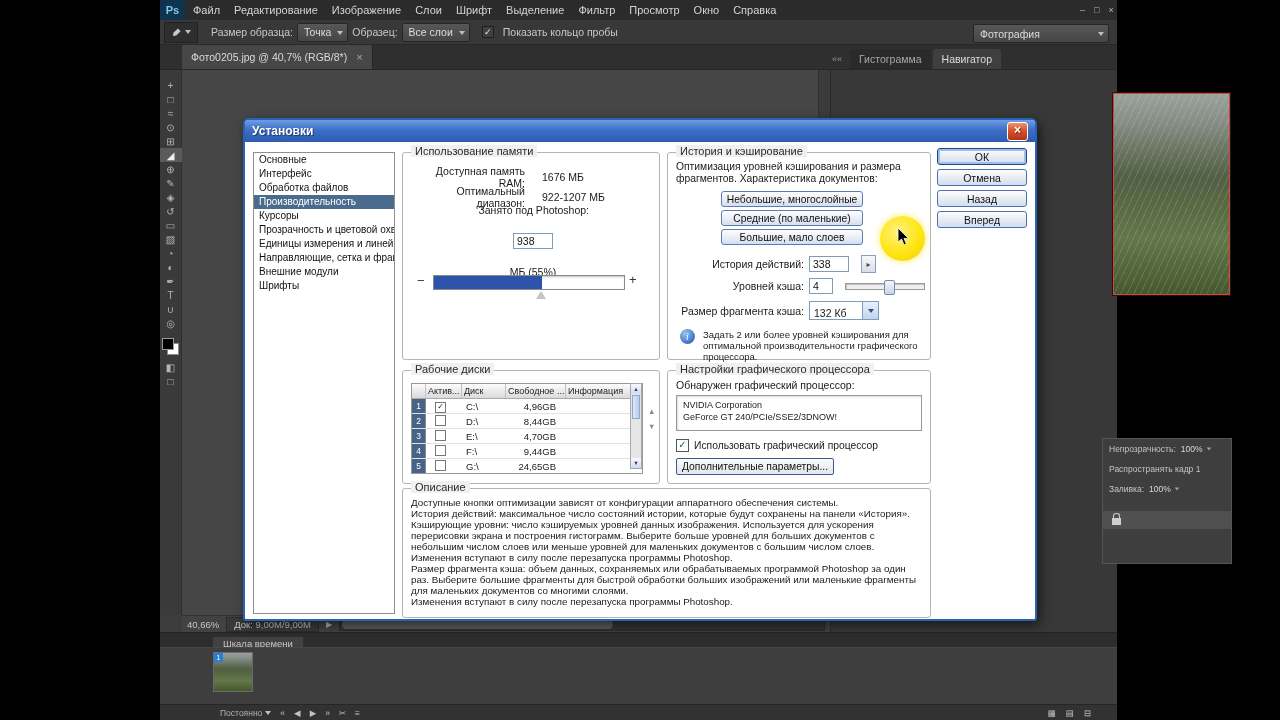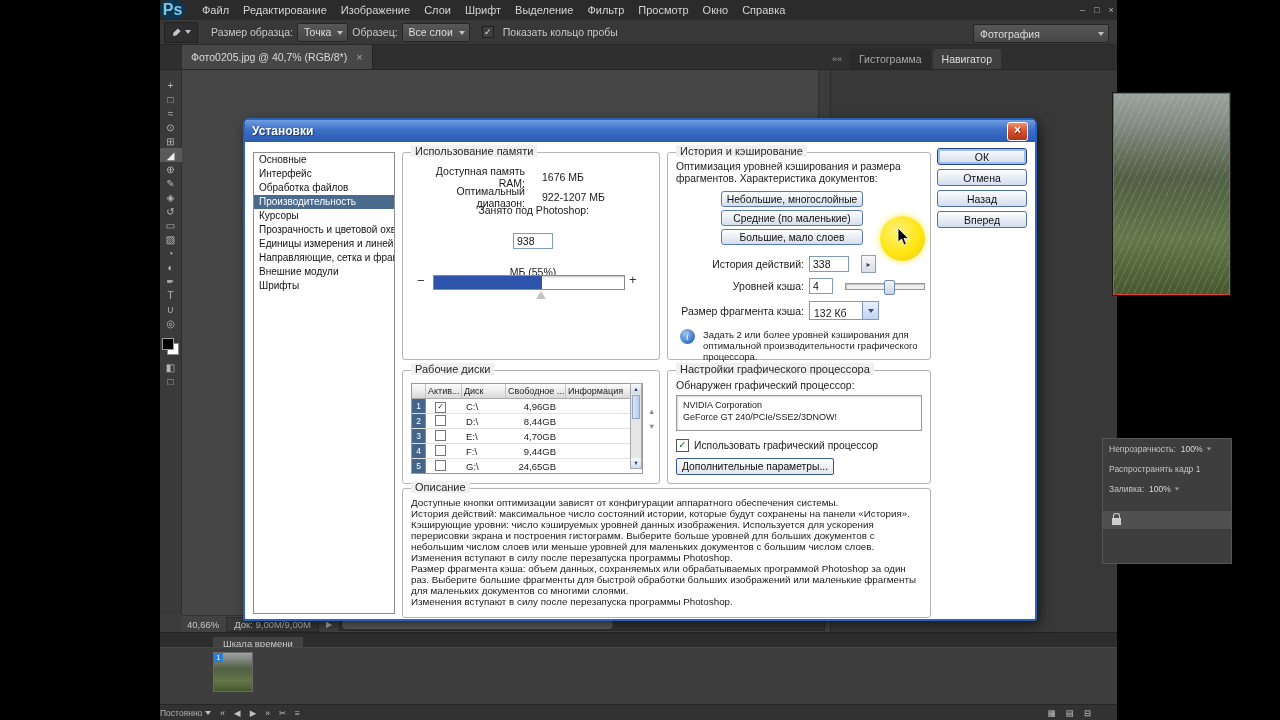--- a/index.html
+++ b/index.html
@@ -3,21 +3,21 @@
 <meta charset="utf-8">
 <style>
   html,body{margin:0;padding:0;}
   body{width:1280px;height:720px;background:#000;font-family:"Liberation Sans",sans-serif;position:relative;overflow:hidden;}
   #stage{position:absolute;inset:0;overflow:hidden;}
 
   
   .app{position:absolute;left:160px;top:0;width:957px;height:720px;background:#3c3c3c;}
 
   .menubar{position:relative;height:20px;background:#2b2b2b;border-bottom:1px solid #1c1c1c;display:flex;align-items:center;color:#d4d4d4;font-size:11px;}
-  .ps-logo{width:25px;height:20px;background:#0f344d;color:#7ec6ea;font-weight:bold;font-size:16px;display:flex;align-items:center;justify-content:center;margin-right:10px;border-radius:9px;}
+  .ps-logo{width:25px;height:20px;background:#0f344d;color:#7ec6ea;font-weight:bold;font-size:11px;display:flex;align-items:center;justify-content:center;margin-right:1px;}
   .menu-item{padding:0 7px;line-height:20px;white-space:nowrap;}
   .win-controls{position:absolute;left:920px;top:0;height:20px;display:flex;align-items:center;gap:9px;color:#b8b8b8;font-size:9px;}
   .win-controls span{cursor:default;}
 
   .optionsbar{position:absolute;top:20px;left:0;width:100%;height:25px;background:#383838;border-bottom:1px solid #282828;display:flex;align-items:center;font-size:10.5px;color:#c8c8c8;padding-left:4px;box-sizing:border-box;}
   .tool-chip{width:32px;height:19px;background:#2e2e2e;border:1px solid #222;display:flex;align-items:center;justify-content:center;gap:3px;margin-right:9px;}
   .opt-label{margin:0 4px;white-space:nowrap;}
   .opt-select{position:relative;height:17px;background:linear-gradient(#575757,#464646);border:1px solid #262626;border-radius:2px;color:#ddd;padding:0 16px 0 6px;display:flex;align-items:center;white-space:nowrap;}
   .caret{width:0;height:0;border-left:3px solid transparent;border-right:3px solid transparent;border-top:4px solid #c0c0c0;display:inline-block;}
   .opt-select .caret{position:absolute;right:4px;top:7px;}
@@ -53,21 +53,21 @@
   .dock{position:absolute;left:670px;top:70px;width:287px;height:562px;background:#383838;border-left:1px solid #2b2b2b;box-sizing:border-box;}
 
   .timeline{position:absolute;left:0;top:632px;width:100%;height:88px;background:#3a3a3a;border-top:1px solid #232323;box-sizing:border-box;}
   .tl-header{height:14px;background:#2d2d2d;}
   .tl-tab{margin-left:53px;display:inline-block;background:#424242;color:#c6c6c6;font-size:9.5px;line-height:14px;padding:0 10px;}
   .tl-body{position:relative;height:57px;background:#3e3e3e;border-top:1px solid #474747;}
   .tl-thumb{position:absolute;left:53px;top:4px;width:38px;height:38px;border:1px solid #6a6a6a;}
   .tl-badge{position:absolute;left:0;top:0;width:9px;height:9px;background:#2a7fd4;color:#fff;font-size:7px;line-height:9px;text-align:center;}
   .tl-time{position:absolute;left:53px;top:45px;font-size:10px;color:#b8b8b8;display:flex;align-items:center;gap:3px;margin-top:42px;}
   .tl-time .caret{border-top-color:#9a9a9a;transform:scale(.8);}
-  .tl-controls{position:absolute;left:0;bottom:0;width:100%;height:16px;background:#323232;border-top:1px solid #262626;display:flex;align-items:center;gap:9px;font-size:8.5px;color:#b0b0b0;box-sizing:border-box;}
+  .tl-controls{position:absolute;left:0;bottom:0;width:100%;height:16px;background:#323232;border-top:1px solid #262626;display:flex;align-items:center;gap:9px;padding-left:60px;font-size:8.5px;color:#b0b0b0;box-sizing:border-box;}
   .tl-loop{display:flex;align-items:center;gap:3px;}
   .tl-btn{font-size:8.5px;color:#c2c2c2;}
   .tl-spacer{flex:1;}
   .tl-right{display:flex;gap:10px;margin-right:26px;}
 
   .landscape{background:linear-gradient(180deg,#9aa29c 0%,#848c84 15%,#6a7562 28%,#515f44 42%,#5a6b44 58%,#63774a 72%,#55683c 86%,#46572f 100%);}
 
   
   .float-photo{position:absolute;left:1113px;top:93px;width:115px;height:200px;border:1px solid #e04038;box-shadow:0 0 0 1px #1a1a1a;z-index:5;}
   .rain{position:absolute;inset:0;background:repeating-linear-gradient(115deg,rgba(255,255,255,.13) 0px,rgba(255,255,255,.13) 1px,transparent 1px,transparent 6px);}

